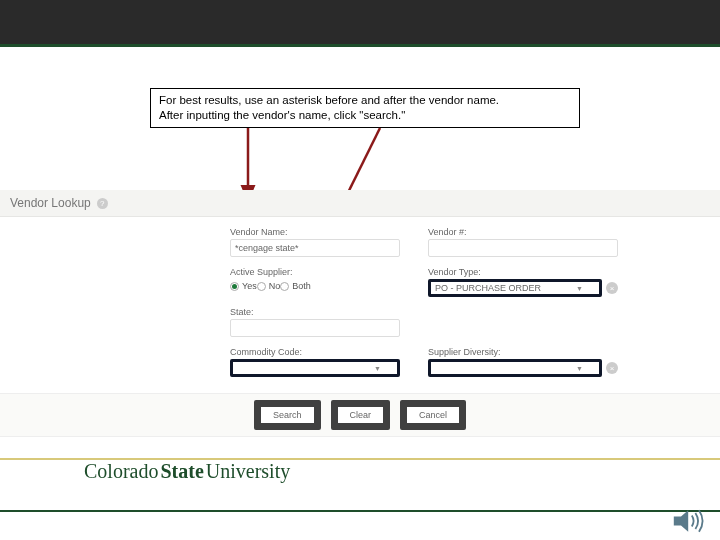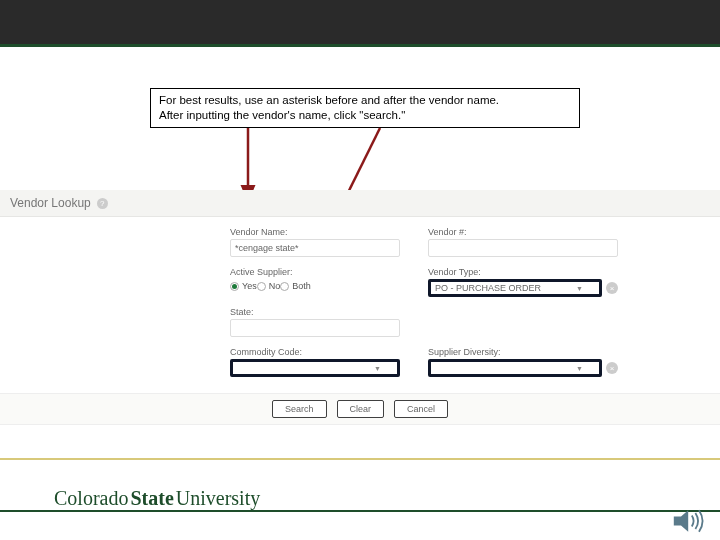--- a/index.html
+++ b/index.html
@@ -49,26 +49,26 @@
       width: 9px; height: 9px; border-radius: 50%; border: 1px solid #aaa;
       display: inline-flex; align-items: center; justify-content: center;
     }
     .radio-dot.checked::after { content: ""; width: 5px; height: 5px; border-radius: 50%; background: #1e7a3a; }
     .full-row { grid-column: 1 / span 2; display: grid; grid-template-columns: 170px 190px; column-gap: 28px; }
     .buttons-bar {
       background: #fafaf8; border-top: 1px solid #eee; border-bottom: 1px solid #eee;
       padding: 6px 0; display: flex; justify-content: center; gap: 10px;
     }
     .btn {
-      font-size: 9px; color: #666; background: #fff; border: 1px solid #404040;
+      font-size: 9px; color: #666; background: #fff; border: 7px solid #404040;
       border-radius: 2px; padding: 3px 12px; cursor: pointer;
     }
     .footer-band {
       position: absolute; bottom: 30px; left: 0; width: 708px; height: 50px;
-      display: flex; align-items: flex-end; padding-left: 54px;
+      display: flex; align-items: flex-start; padding-left: 84px;
     }
     .footer-line-top { position: absolute; bottom: 80px; left: 0; width: 720px; height: 2px; background: #d8c97a; }
     .footer-line-bottom { position: absolute; bottom: 28px; left: 0; width: 720px; height: 2px; background: #1e4d2b; }
     .csu-logo { font-family: Georgia, 'Times New Roman', serif; color: #1e4d2b; font-size: 20px; display: flex; align-items: baseline; gap: 2px; }
     .csu-normal { font-weight: 500; }
     .csu-bold { font-weight: 700; }
     .speaker-icon {
       position: absolute; bottom: 4px; right: 12px; width: 36px; height: 30px;
     }
   </style>

